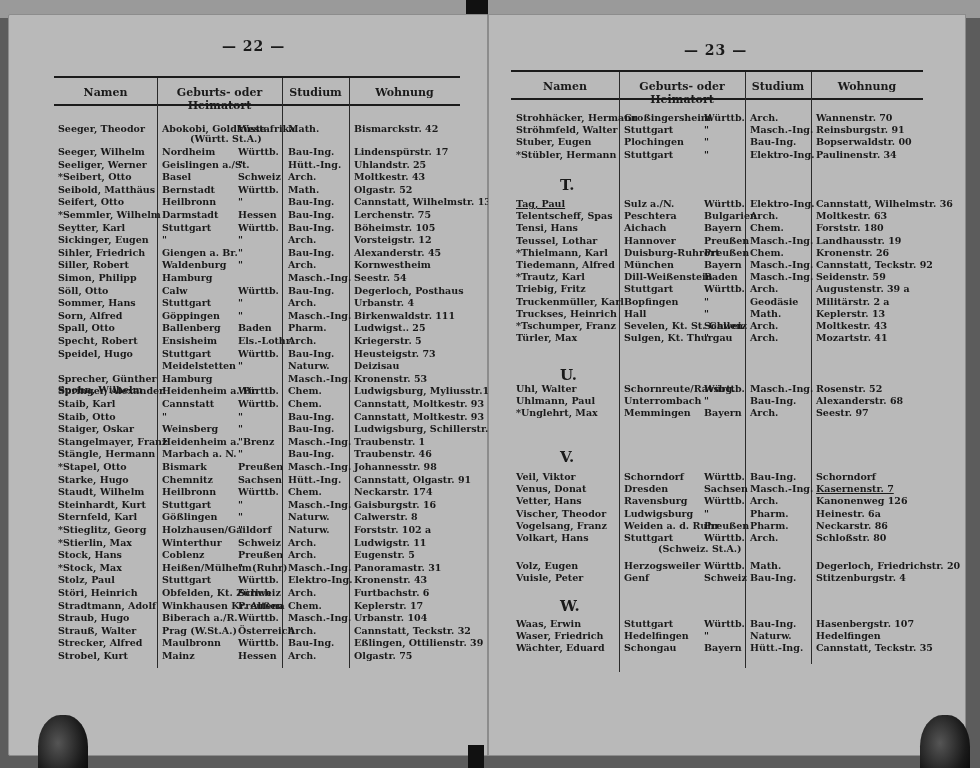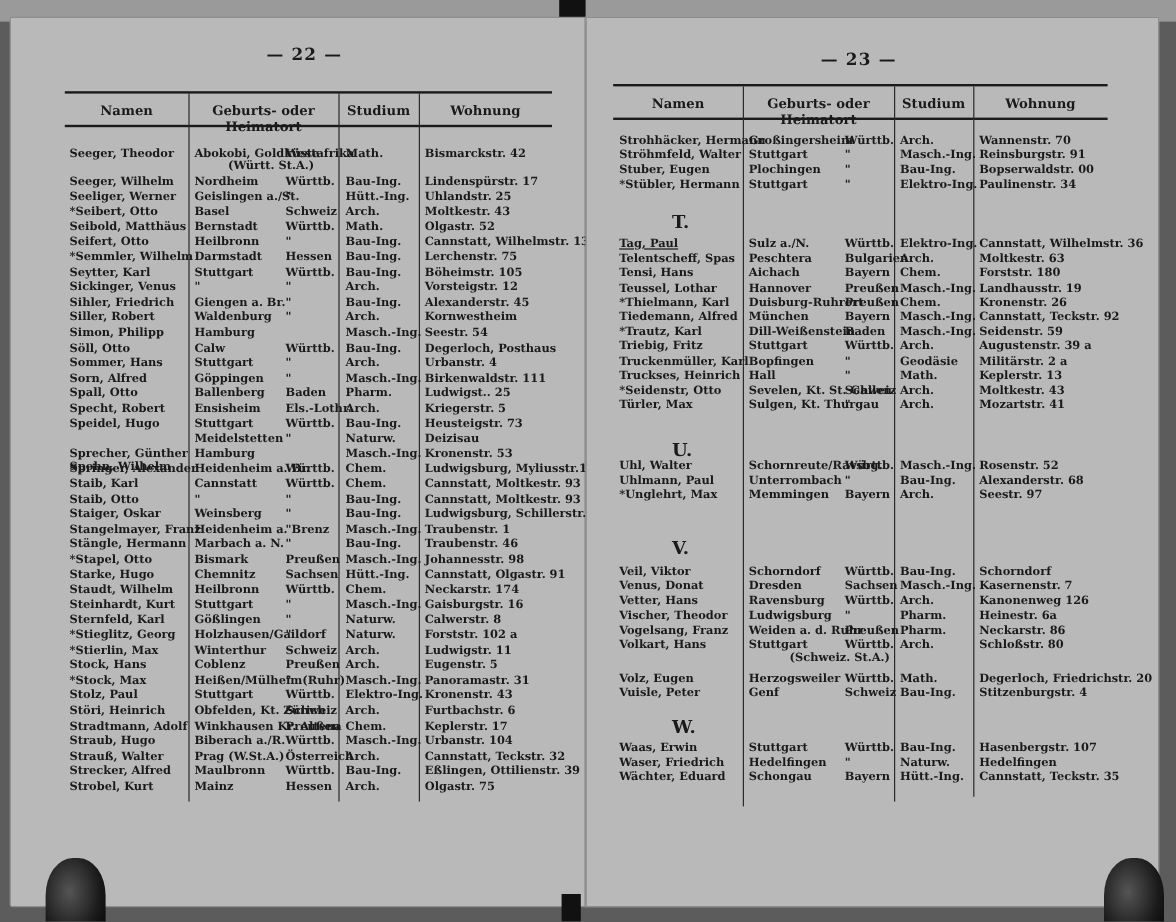--- a/index.html
+++ b/index.html
@@ -110,21 +110,21 @@
       <span class="addr" style="left: 354px;">Lerchenstr. 75</span>
     </div>
     <div class="row" style="top: 221.6px; left: 0px;">
       <span class="name" style="left: 58px;">Seytter, Karl</span>
       <span class="place" style="left: 162px;">Stuttgart</span>
       <span class="land" style="left: 238px;">Württb.</span>
       <span class="study" style="left: 288px;">Bau-Ing.</span>
       <span class="addr" style="left: 354px;">Böheimstr. 105</span>
     </div>
     <div class="row" style="top: 234.2px; left: 0px;">
-      <span class="name" style="left: 58px;">Sickinger, Venus</span>
+      <span class="name" style="left: 58px;">Sickinger, Eugen</span>
       <span class="place" style="left: 162px;">"</span>
       <span class="land" style="left: 238px;">"</span>
       <span class="study" style="left: 288px;">Arch.</span>
       <span class="addr" style="left: 354px;">Vorsteigstr. 12</span>
     </div>
     <div class="row" style="top: 246.8px; left: 0px;">
       <span class="name" style="left: 58px;">Sihler, Friedrich</span>
       <span class="place" style="left: 162px;">Giengen a. Br.</span>
       <span class="land" style="left: 238px;">"</span>
       <span class="study" style="left: 288px;">Bau-Ing.</span>
@@ -461,21 +461,21 @@
       <span class="addr" style="left: 816px;">Militärstr. 2 a</span>
     </div>
     <div class="row" style="top: 307.8px; left: 0px;">
       <span class="name" style="left: 516px;">Truckses, Heinrich</span>
       <span class="place" style="left: 624px;">Hall</span>
       <span class="land" style="left: 704px;">"</span>
       <span class="study" style="left: 750px;">Math.</span>
       <span class="addr" style="left: 816px;">Keplerstr. 13</span>
     </div>
     <div class="row" style="top: 320px; left: 0px;">
-      <span class="name" style="left: 516px;">*Seidenstr, Otto</span>
+      <span class="name" style="left: 516px;">*Tschumper, Franz</span>
       <span class="place" style="left: 624px;">Sevelen, Kt. St. Gallen</span>
       <span class="land" style="left: 704px;">Schweiz</span>
       <span class="study" style="left: 750px;">Arch.</span>
       <span class="addr" style="left: 816px;">Moltkestr. 43</span>
     </div>
     <div class="row" style="top: 332.2px; left: 0px;">
       <span class="name" style="left: 516px;">Türler, Max</span>
       <span class="place" style="left: 624px;">Sulgen, Kt. Thurgau</span>
       <span class="land" style="left: 704px;">"</span>
       <span class="study" style="left: 750px;">Arch.</span>
@@ -509,21 +509,21 @@
       <span class="place" style="left: 624px;">Schorndorf</span>
       <span class="land" style="left: 704px;">Württb.</span>
       <span class="study" style="left: 750px;">Bau-Ing.</span>
       <span class="addr" style="left: 816px;">Schorndorf</span>
     </div>
     <div class="row" style="top: 483.2px; left: 0px;">
       <span class="name" style="left: 516px;">Venus, Donat</span>
       <span class="place" style="left: 624px;">Dresden</span>
       <span class="land" style="left: 704px;">Sachsen</span>
       <span class="study" style="left: 750px;">Masch.-Ing.</span>
-      <span class="addr" style="left: 816px;">Kasernenstr. 7</span>
+      <span class="addr" style="left: 816px; text-decoration: underline;">Kasernenstr. 7</span>
     </div>
     <div class="row" style="top: 495.4px; left: 0px;">
       <span class="name" style="left: 516px;">Vetter, Hans</span>
       <span class="place" style="left: 624px;">Ravensburg</span>
       <span class="land" style="left: 704px;">Württb.</span>
       <span class="study" style="left: 750px;">Arch.</span>
       <span class="addr" style="left: 816px;">Kanonenweg 126</span>
     </div>
     <div class="row" style="top: 507.6px; left: 0px;">
       <span class="name" style="left: 516px;">Vischer, Theodor</span>

